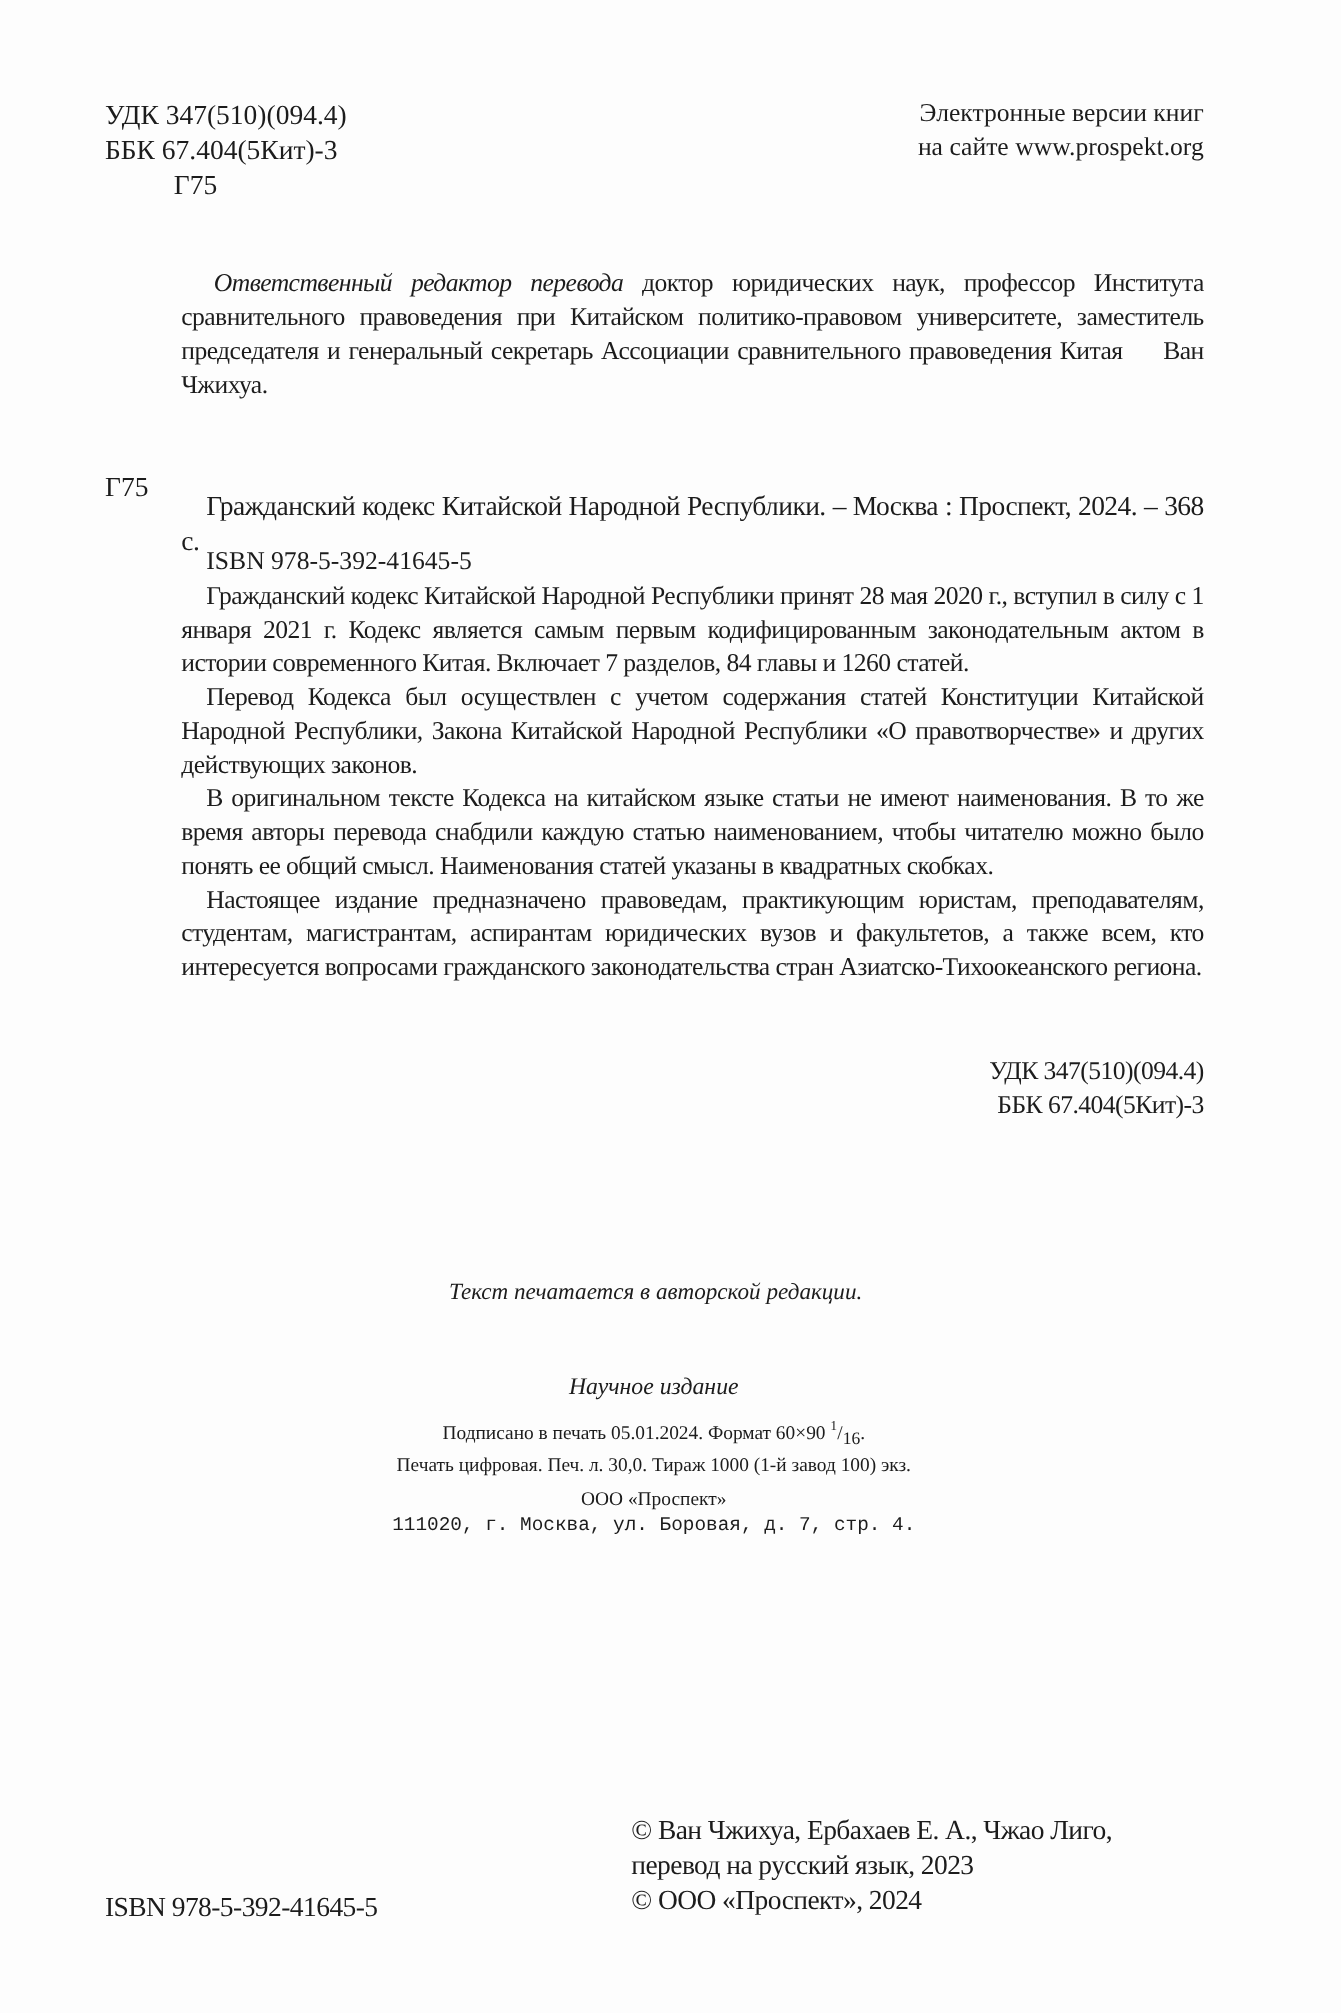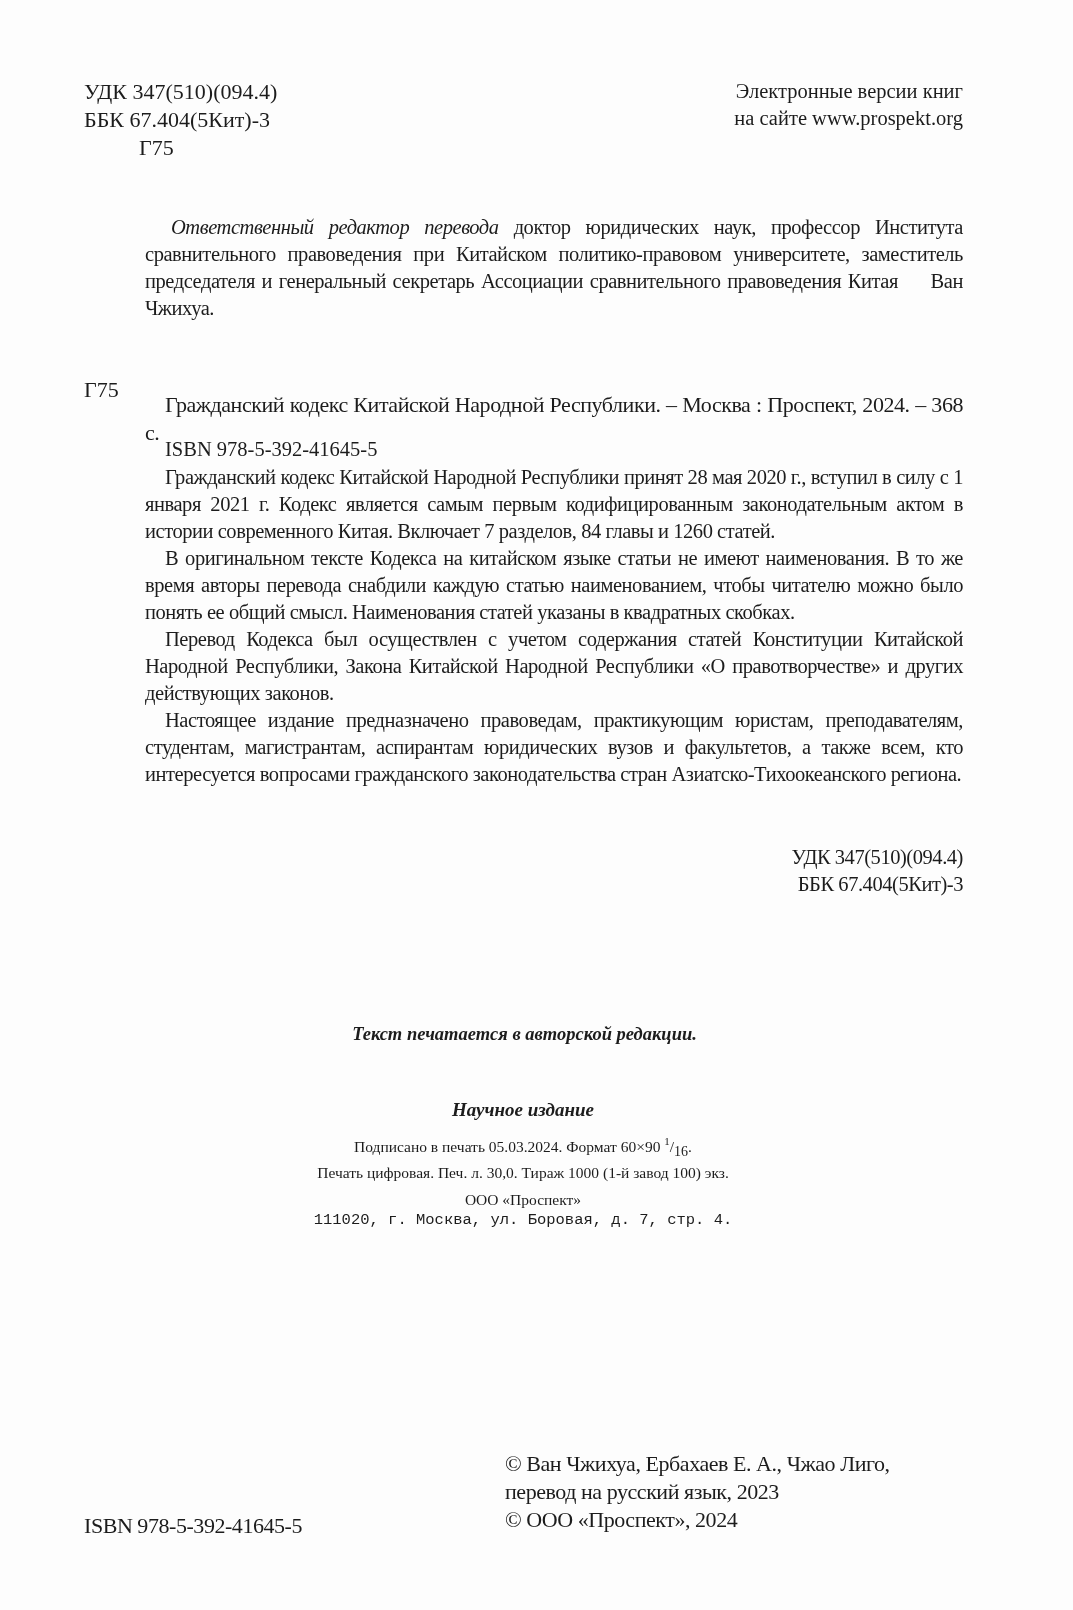--- a/index.html
+++ b/index.html
@@ -5,21 +5,21 @@
   html, body { margin: 0; padding: 0; background: #fdfdfd; }
   body {
     width: 1073px; height: 1610px; position: relative; overflow: hidden;
     font-family: "Liberation Serif", "DejaVu Serif", serif;
     color: #1c1c1c;
   }
   .abs { position: absolute; }
   .t22 { font-size: 22px; line-height: 28px; }
   .t20 { font-size: 20.5px; line-height: 27px; }
   .just { text-align: justify; }
-  .it { font-style: italic; font-weight: bold; }
+  .it { font-style: italic; }
   .b { font-weight: normal; margin-left: 26px; }
   .right { text-align: right; }
   .center { text-align: center; }
   p { margin: 0; }
   .indent { text-indent: 39px; }
   .cond { letter-spacing: -0.45px; }
   .sup { font-size: 11px; vertical-align: 7px; }
   .sub { font-size: 14px; vertical-align: -4px; margin-top: 13px; }
 </style>
 </head>
@@ -39,38 +39,38 @@
 <p class="abs t20 just cond" style="left:145px; top:214px; width:818px;">
   <span class="it b">Ответственный редактор перевода</span><span> доктор юридических наук, профессор Института сравнительного правоведения при Китайском политико-правовом университете, заместитель председателя и генеральный секретарь Ассоциации сравнительного правоведения Китая </span><span class="b">Ван Чжихуа</span><span>.</span>
 </p>
 
 <div class="abs t22" style="left:84px; top:376px;">Г75</div>
 <p class="abs t22 just cond" style="left:145px; top:391px; width:818px; text-indent:20px;">Гражданский кодекс Китайской Народной Республики. – Москва : Проспект, 2024. – 368 с.</p>
 <div class="abs t20" style="left:165px; top:436px;">ISBN  978-5-392-41645-5</div>
 
 <div class="abs t20 just cond" style="left:145px; top:464px; width:818px;">
   <p class="indent" style="text-indent:20px;">Гражданский кодекс Китайской Народной Республики принят 28 мая 2020 г., вступил в силу с 1 января 2021 г. Кодекс является самым первым кодифицированным законодательным актом в истории современного Китая. Включает 7 разделов, 84 главы и 1260 статей.</p>
+  <p style="text-indent:20px;">Перевод Кодекса был осуществлен с учетом содержания статей Конституции Китайской Народной Республики, Закона Китайской Народной Республики «О правотворчестве» и других действующих законов.</p>
   <p style="text-indent:20px;">В оригинальном тексте Кодекса на китайском языке статьи не имеют наименования. В то же время авторы перевода снабдили каждую статью наименованием, чтобы читателю можно было понять ее общий смысл. Наименования статей указаны в квадратных скобках.</p>
-  <p style="text-indent:20px;">Перевод Кодекса был осуществлен с учетом содержания статей Конституции Китайской Народной Республики, Закона Китайской Народной Республики «О правотворчестве» и других действующих законов.</p>
   <p style="text-indent:20px;">Настоящее издание предназначено правоведам, практикующим юристам, преподавателям, студентам, магистрантам, аспирантам юридических вузов и факультетов, а также всем, кто интересуется вопросами гражданского законодательства стран Азиатско-Тихоокеанского региона.</p>
 </div>
 
 <div class="abs t20 right cond" style="right:110px; top:844px; width:400px;">
   <div>УДК 347(510)(094.4)</div>
   <div>ББК 67.404(5Кит)-3</div>
 </div>
 
 <div class="abs it center" style="left:0; width:1073px; top:1022px; font-size:18.5px; line-height:24px; padding-left:-20px;">
   <span style="position:relative; left:-12px;">Текст печатается в авторской редакции.</span>
 </div>
 
 <div class="abs center" style="left:0; width:1046px; top:1097px;">
   <div class="it" style="font-size:19px; line-height:26px;">Научное издание</div>
   <div style="font-size:15.5px; line-height:21px; margin-top:8px;">
-    <span>Подписано в печать 05.03.2024. Формат 60×90 </span><span class="sup">1</span><span>/</span><span class="sub">16</span><span>.</span>
+    <span>Подписано в печать 05.01.2024. Формат 60×90 </span><span class="sup">1</span><span>/</span><span class="sub">16</span><span>.</span>
   </div>
   <div style="font-size:15.5px; line-height:21px;">Печать цифровая. Печ. л. 30,0. Тираж 1000 (1-й завод 100) экз.</div>
   <div style="font-size:15.5px; line-height:21px; margin-top:6px;">ООО «Проспект»</div>
   <div style="font-size:15.5px; line-height:21px;font-family:Liberation Mono, monospace;">111020, г. Москва, ул. Боровая, д. 7, стр. 4.</div>
 </div>
 
 <div class="abs t22 cond" style="left:84px; top:1512px;">ISBN 978-5-392-41645-5</div>
 <div class="abs t22 cond" style="left:505px; top:1450px;">
   <div>©  Ван Чжихуа, Ербахаев Е. А., Чжао Лиго,</div>
   <div>перевод на русский язык, 2023</div>

